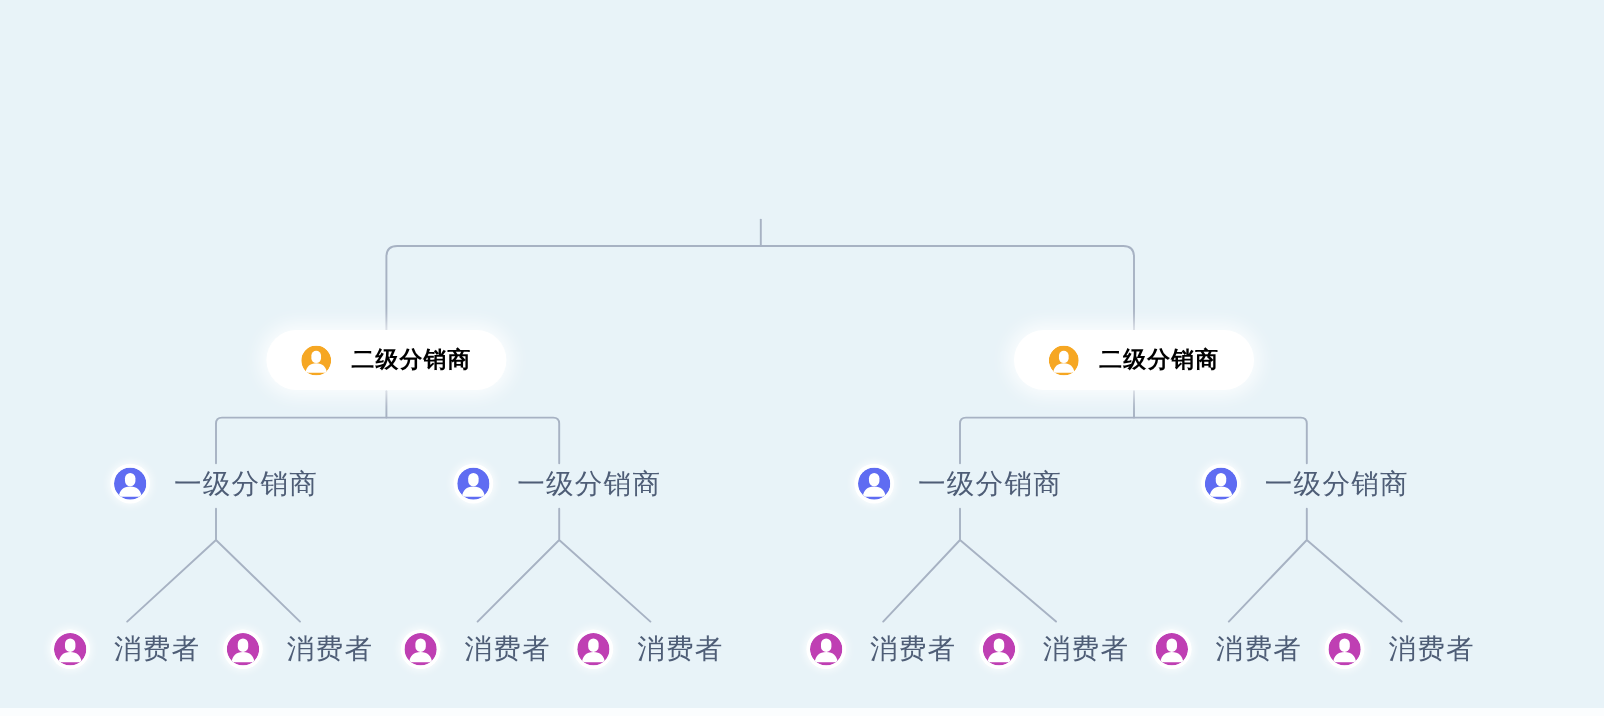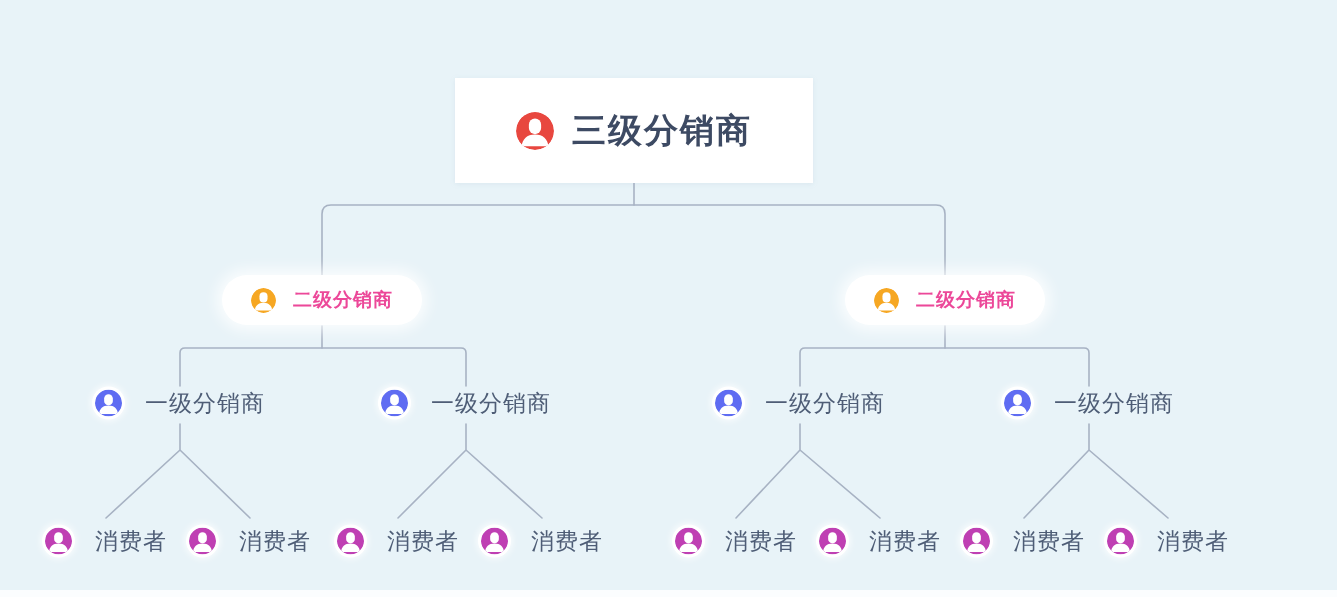--- a/index.html
+++ b/index.html
@@ -37,21 +37,21 @@
   
   .pill {
     width:200px; height:50px; top:275px;
     background:#ffffff;
     border-radius:25px;
     box-shadow:0 0 14px 6px rgba(255,255,255,0.75);
     gap:17px;
   }
   .pill-left  { left:222px; }
   .pill-right { left:845px; }
-  .pill-label { font-size:19px; font-weight:bold; color:#ec4899; letter-spacing:1px; }
+  .pill-label { font-size:19px; font-weight:bold; color:#000000; letter-spacing:1px; }
   
   .plain { transform:translate(-50%,-50%); gap:23px; }
   .plain-label { font-size:23px; font-weight:400; color:#4e5d76; letter-spacing:1px; }
   
   .uicon { display:block; border-radius:50%; }
   .uicon-root { width:38px; height:38px; }
   .uicon-l2   { width:25px; height:25px; }
   .uicon-sm   {
     width:27px; height:27px;
     box-shadow:0 0 0 3px #ffffff, 0 0 7px 4px rgba(255,255,255,0.85);
@@ -89,26 +89,20 @@
       <path d="M180 386 V353 Q180 348 185 348 H461 Q466 348 466 353 V386"></path>
       <path d="M945 326 V348"></path>
       <path d="M800 386 V353 Q800 348 805 348 H1084 Q1089 348 1089 353 V386"></path>
       <path d="M180 424 V450 M180 450 L106 518 M180 450 L250 518"></path>
       <path d="M466 424 V450 M466 450 L398 518 M466 450 L542 518"></path>
       <path d="M800 424 V450 M800 450 L736 518 M800 450 L880 518"></path>
       <path d="M1089 424 V450 M1089 450 L1024 518 M1089 450 L1168 518"></path>
     </g>
   </svg>
 
-  <div class="node root-card">
-    <svg class="uicon uicon-root" viewBox="0 0 36 36" color="#e8473f">
-        <use href="#user-icon-sym"></use>
-      </svg>
-    <span class="root-label">三级分销商</span>
-  </div>
 
   <div class="node pill pill-left">
     <svg class="uicon uicon-l2" viewBox="0 0 36 36" color="#f6a723">
         <use href="#user-icon-sym"></use>
       </svg>
     <span class="pill-label">二级分销商</span>
   </div>
   <div class="node pill pill-right">
     <svg class="uicon uicon-l2" viewBox="0 0 36 36" color="#f6a723">
         <use href="#user-icon-sym"></use>

